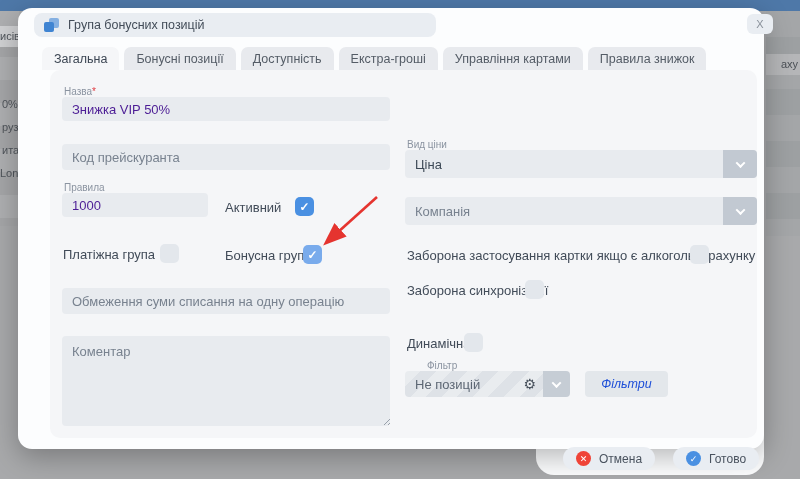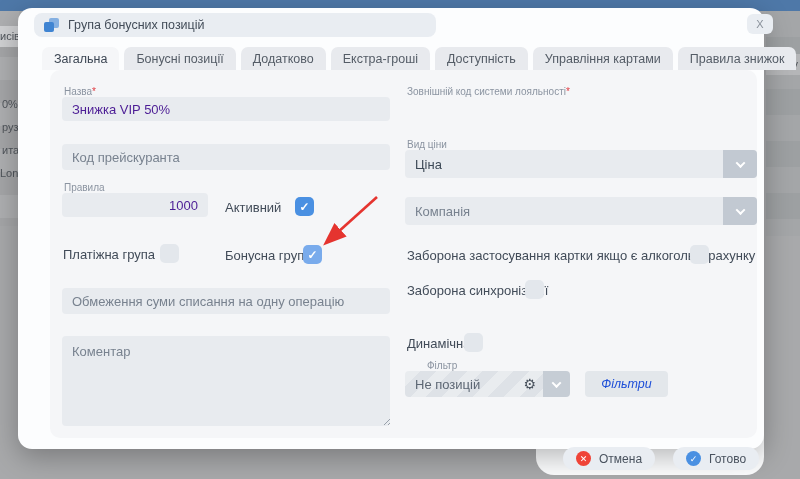--- a/index.html
+++ b/index.html
@@ -116,60 +116,56 @@
         <span class="sq-back"></span>
           <span class="sq-front"></span>
       </span>
       <span class="title-text">Група бонусних позицій</span>
     </div>
     <div class="close-btn">X</div>
 
     <div class="tabs">
       <div class="tab active">Загальна</div>
       <div class="tab">Бонусні позиції</div>
-      <div class="tab">Додатково</div>
+      <div class="tab">Доступність</div>
       <div class="tab">Екстра-гроші</div>
-      <div class="tab">Доступність</div>
       <div class="tab">Управління картами</div>
       <div class="tab">Правила знижок</div>
     </div>
 
     <div class="panel">
 
       <div class="flabel" style="left:14px; top:16px;">
         <span>Назва</span><span class="req">*</span>
       </div>
       <input class="tinput" style="left: 12px; top: 27px; width: 328px; height: 24px;" value="Знижка VIP 50%">
 
       <input class="tinput" style="left: 12px; top: 74px; width: 328px; height: 26px;" placeholder="Код прейскуранта">
 
       <div class="flabel" style="left:14px; top:112px;">Правила</div>
-      <input class="tinput" style="left: 12px; top: 123px; width: 146px; height: 24px; text-align: right;" value="1000">
+      <input class="tinput" style="left: 12px; top: 123px; width: 146px; height: 24px;" value="1000">
 
       <div class="cbx-label" style="left:175px; top:130px;">Активний</div>
       <div class="cbx checked" style="left:245px; top:127px;">
         <span>✓</span>
       </div>
 
       <div class="cbx-label" style="left:13px; top:177px;">Платіжна група</div>
       <div class="cbx" style="left:110px; top:174px;"></div>
 
       <div class="cbx-label" style="left:175px; top:178px;">Бонусна група</div>
       <div class="cbx checked light" style="left:253px; top:175px;">
         <span>✓</span>
       </div>
 
       <input class="tinput" style="left: 12px; top: 218px; width: 328px; height: 26px;" placeholder="Обмеження суми списання на одну операцію">
 
       <textarea class="tinput" style="left: 12px; top: 266px; width: 328px; height: 90px;" placeholder="Коментар"></textarea>
       <div class="ta-handle" style="left:331px; top:346px;"></div>
 
-      <div class="flabel" style="left:357px; top:16px;">
-        <span>Зовнішній код системи лояльності</span><span class="req">*</span>
-      </div>
 
       <div class="flabel" style="left:357px; top:69px;">Вид ціни</div>
       <div class="select" style="left:355px; top:80px; width:352px; height:28px;">
         <span>Ціна</span>
         <span class="chev-seg">
             <span class="chev"></span>
           </span>
       </div>
 
       <div class="select placeholder" style="left:355px; top:127px; width:352px; height:28px;">

